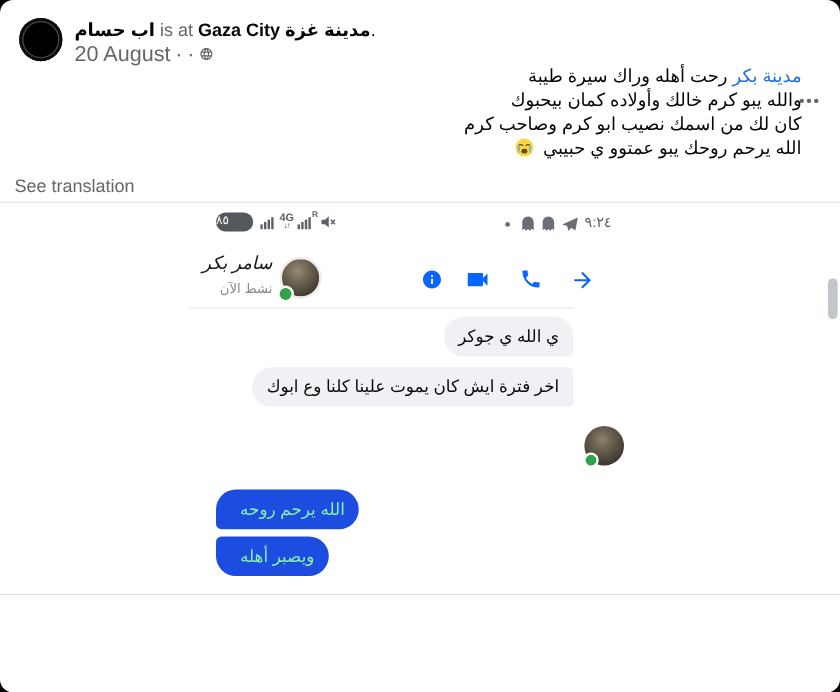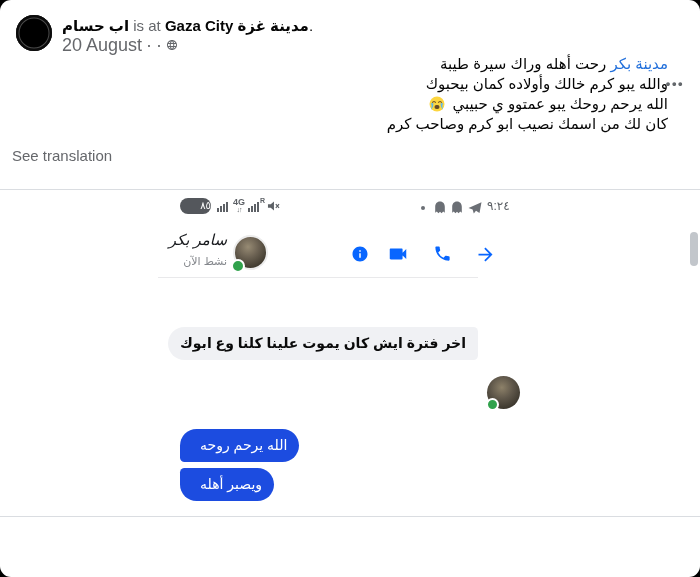--- a/index.html
+++ b/index.html
@@ -19,27 +19,27 @@
   .author-meta{padding-top:1px;}
   .author-line{font-size:15px;color:#050505;line-height:19px;}
   .author-line b{font-weight:700;}
   .author-line .lite{color:#65676b;}
   .sub-line{font-size:18px;color:#65676b;line-height:18px;display:flex;align-items:center;gap:4px;margin-top:1px;}
   .more-btn{position:absolute;right:16px;top:76px;color:#63676b;font-size:13px;letter-spacing:1.5px;
     font-weight:700;cursor:pointer;line-height:16px;}
   .post-text{direction:rtl;text-align:right;font-size:15px;line-height:20px;color:#050505;margin-top:0px;}
   .post-text .mention{color:var(--mention-blue);}
   .emoji{display:inline-block;vertical-align:-3px;margin-right:3px;}
-  .see-trans{font-size:15px;color:#65676b;margin:13px 0 25px -4px;cursor:pointer;width:max-content;}
+  .see-trans{font-size:15px;color:#65676b;margin:13px 0 4px -4px;cursor:pointer;width:max-content;}
   .divider{height:1px;background:#dadde1;}
   
   .shot{position:relative;height:326px;background:#fff;}
   .shot *{position:absolute;}
   .pill{left:180px;top:8px;width:31px;height:16px;background:#54575c;border-radius:8px;
-    color:#fff;font-size:10px;text-align:right;line-height:16px;}
+    color:#fff;font-size:10px;text-align:left;line-height:16px;}
   .bars{display:flex;align-items:flex-end;gap:1px;}
   .bars i{width:2px;background:#5d6166;display:block;position:static;}
   .bars1{left:217px;top:12px;} .bars2{left:248px;top:12px;}
   .net4g{left:233px;top:8px;font-size:9px;font-weight:700;color:#5d6166;text-align:center;line-height:8px;}
   .net4g small{display:block;font-size:7px;font-weight:400;position:static;letter-spacing:-1px;}
   .roam{left:260px;top:7px;font-size:7px;font-weight:700;color:#5d6166;}
   .mute{left:267px;top:10px;}
   .sb-dot{left:421px;top:16px;width:4px;height:4px;border-radius:50%;background:#6b6f75;}
   .ghost1{left:433px;top:11px;} .ghost2{left:450px;top:11px;} .tg{left:468px;top:12px;}
   .sb-time{left:487px;top:9px;font-size:12px;color:#5d6166;}
@@ -47,23 +47,23 @@
   .chat-status{right:473px;top:65px;font-size:11px;color:#84878c;direction:rtl;}
   .chat-avatar{left:233px;top:45px;width:35px;height:35px;border-radius:50%;
     border:2px solid #ececec;box-sizing:border-box;
     background:radial-gradient(circle at 42% 32%,#978b74 0%,#6b6152 38%,#453f33 72%,#2e2a22 100%);}
   .odot{width:10px;height:10px;border-radius:50%;background:var(--online-green);border:2px solid #fff;}
   .odot.hdr-dot{left:231px;top:69px;}
   .ic-info{left:351px;top:55px;} .ic-video{left:386px;top:53px;} .ic-phone{left:433px;top:54px;} .ic-arrow{left:475px;top:54px;}
   .chat-divider{left:158px;top:87px;width:320px;height:1px;background:#e9e9eb;}
   .msg{font-size:14px;line-height:19px;padding:7px 12px;white-space:nowrap;direction:rtl;box-sizing:border-box;}
   .recv{background:#f0f1f4;color:#0a0a0a;}
-  .sent{background:var(--sent-bubble);color:#ffffff;padding-left:20px;}
+  .sent{background:var(--sent-bubble);color:#86efac;padding-left:20px;}
   .m1{right:222px;top:95px;border-radius:18px 18px 5px 18px;}
-  .m2{right:222px;top:137px;border-radius:18px 5px 5px 18px;font-weight:bold;}
+  .m2{right:222px;top:137px;border-radius:18px 5px 5px 18px;}
   .m3{right:222px;top:181px;border-radius:18px 5px 18px 18px;}
   .m4{left:180px;top:239px;border-radius:18px 18px 18px 5px;}
   .m5{left:180px;top:278px;border-radius:5px 18px 18px 18px;}
   .sender-avatar{left:487px;top:186px;width:33px;height:33px;border-radius:50%;
     background:radial-gradient(circle at 45% 35%,#8d8169 0%,#5f574a 40%,#3d382e 75%,#29251e 100%);}
   .odot.msg-dot{left:486px;top:208px;width:9px;height:9px;}
   .scroll-thumb{position:absolute;right:2px;top:232px;width:8px;height:34px;border-radius:4px;background:#c2c6cb;}
   .bottom-strip{height:21px;background:#fff;}
   svg{display:block;}
 </style>
@@ -86,29 +86,29 @@
             <path d="M11.99 2C6.47 2 2 6.48 2 12s4.47 10 9.99 10C17.52 22 22 17.52 22 12S17.52 2 11.99 2zm6.93 6h-2.95c-.32-1.25-.78-2.45-1.38-3.56 1.84.63 3.37 1.91 4.33 3.56zM12 4.04c.83 1.2 1.48 2.53 1.91 3.96h-3.82c.43-1.43 1.08-2.76 1.91-3.96zM4.26 14C4.1 13.36 4 12.69 4 12s.1-1.36.26-2h3.38c-.08.66-.14 1.32-.14 2 0 .68.06 1.34.14 2H4.26zm.82 2h2.95c.32 1.25.78 2.45 1.38 3.56-1.84-.63-3.37-1.9-4.33-3.56zm2.95-8H5.08c.96-1.66 2.49-2.93 4.33-3.56C8.81 5.55 8.35 6.75 8.03 8zM12 19.96c-.83-1.2-1.48-2.53-1.91-3.96h3.82c-.43 1.43-1.08 2.76-1.91 3.96zM14.34 14H9.66c-.09-.66-.16-1.32-.16-2 0-.68.07-1.35.16-2h4.68c.09.65.16 1.32.16 2 0 .68-.07 1.34-.16 2zm.25 5.56c.6-1.11 1.06-2.31 1.38-3.56h2.95c-.96 1.65-2.49 2.93-4.33 3.56zM16.36 14c.08-.66.14-1.32.14-2 0-.68-.06-1.34-.14-2h3.38c.16.64.26 1.31.26 2s-.1 1.36-.26 2h-3.38z"></path>
           </svg>
         </div>
       </div>
     </div>
     <div class="more-btn">•••</div>
 
     <div class="post-text">
       <div><span class="mention">مدينة بكر</span><span> رحت أهله وراك سيرة طيبة</span></div>
       <div><span>والله يبو كرم خالك وأولاده كمان بيحبوك</span></div>
+      <div><span>كان لك من اسمك نصيب ابو كرم وصاحب كرم</span></div>
       <div><span>الله يرحم روحك يبو عمتوو ي حبيبي </span><span class="emoji"><svg width="16" height="16" viewBox="0 0 32 32">
               <circle cx="16" cy="16" r="15" fill="#fcd53f"></circle>
               <path d="M6 13 q4 -4 8 0" stroke="#654a26" stroke-width="2" fill="none"></path>
               <path d="M18 13 q4 -4 8 0" stroke="#654a26" stroke-width="2" fill="none"></path>
               <rect x="11" y="18" width="10" height="8" rx="4" fill="#654a26"></rect>
               <path d="M4 14 q3 6 0 14 q5 -6 5 -13z" fill="#59b6f0"></path>
               <path d="M28 14 q-3 6 0 14 q-5 -6 -5 -13z" fill="#59b6f0"></path>
             </svg></span></div>
-      <div><span>كان لك من اسمك نصيب ابو كرم وصاحب كرم</span></div>
     </div>
 
     <div class="see-trans">See translation</div>
   </div>
 
   <div class="divider"></div>
 
   <div class="shot">
 
     <div class="pill">٨٥</div>
@@ -169,20 +169,21 @@
           <path d="M6.62 10.79c1.44 2.83 3.76 5.14 6.59 6.59l2.2-2.21c.27-.27.67-.36 1.02-.24 1.12.37 2.33.57 3.57.57.55 0 1 .45 1 1V20c0 .55-.45 1-1 1-9.39 0-17-7.61-17-17 0-.55.45-1 1-1h3.5c.55 0 1 .45 1 1 0 1.25.2 2.45.57 3.57.11.35.03.74-.25 1.02l-2.2 2.2z"></path>
         </svg>
     </div>
     <div class="ic-arrow">
       <svg width="21" height="21" viewBox="0 0 24 24" fill="#0866ff">
           <path d="M12 4l-1.41 1.41L16.17 11H4v2h12.17l-5.58 5.59L12 20l8-8z"></path>
         </svg>
     </div>
     <div class="chat-divider"></div>
 
+    <div class="msg recv m1">ي الله ي جوكر</div>
     <div class="msg recv m2">اخر فترة ايش كان يموت علينا كلنا وع ابوك</div>
     <div class="sender-avatar"></div>
     <div class="odot msg-dot"></div>
 
     <div class="msg sent m4">الله يرحم روحه</div>
     <div class="msg sent m5">ويصبر أهله</div>
   </div>
 
   <div class="divider"></div>
   <div class="bottom-strip"></div>

